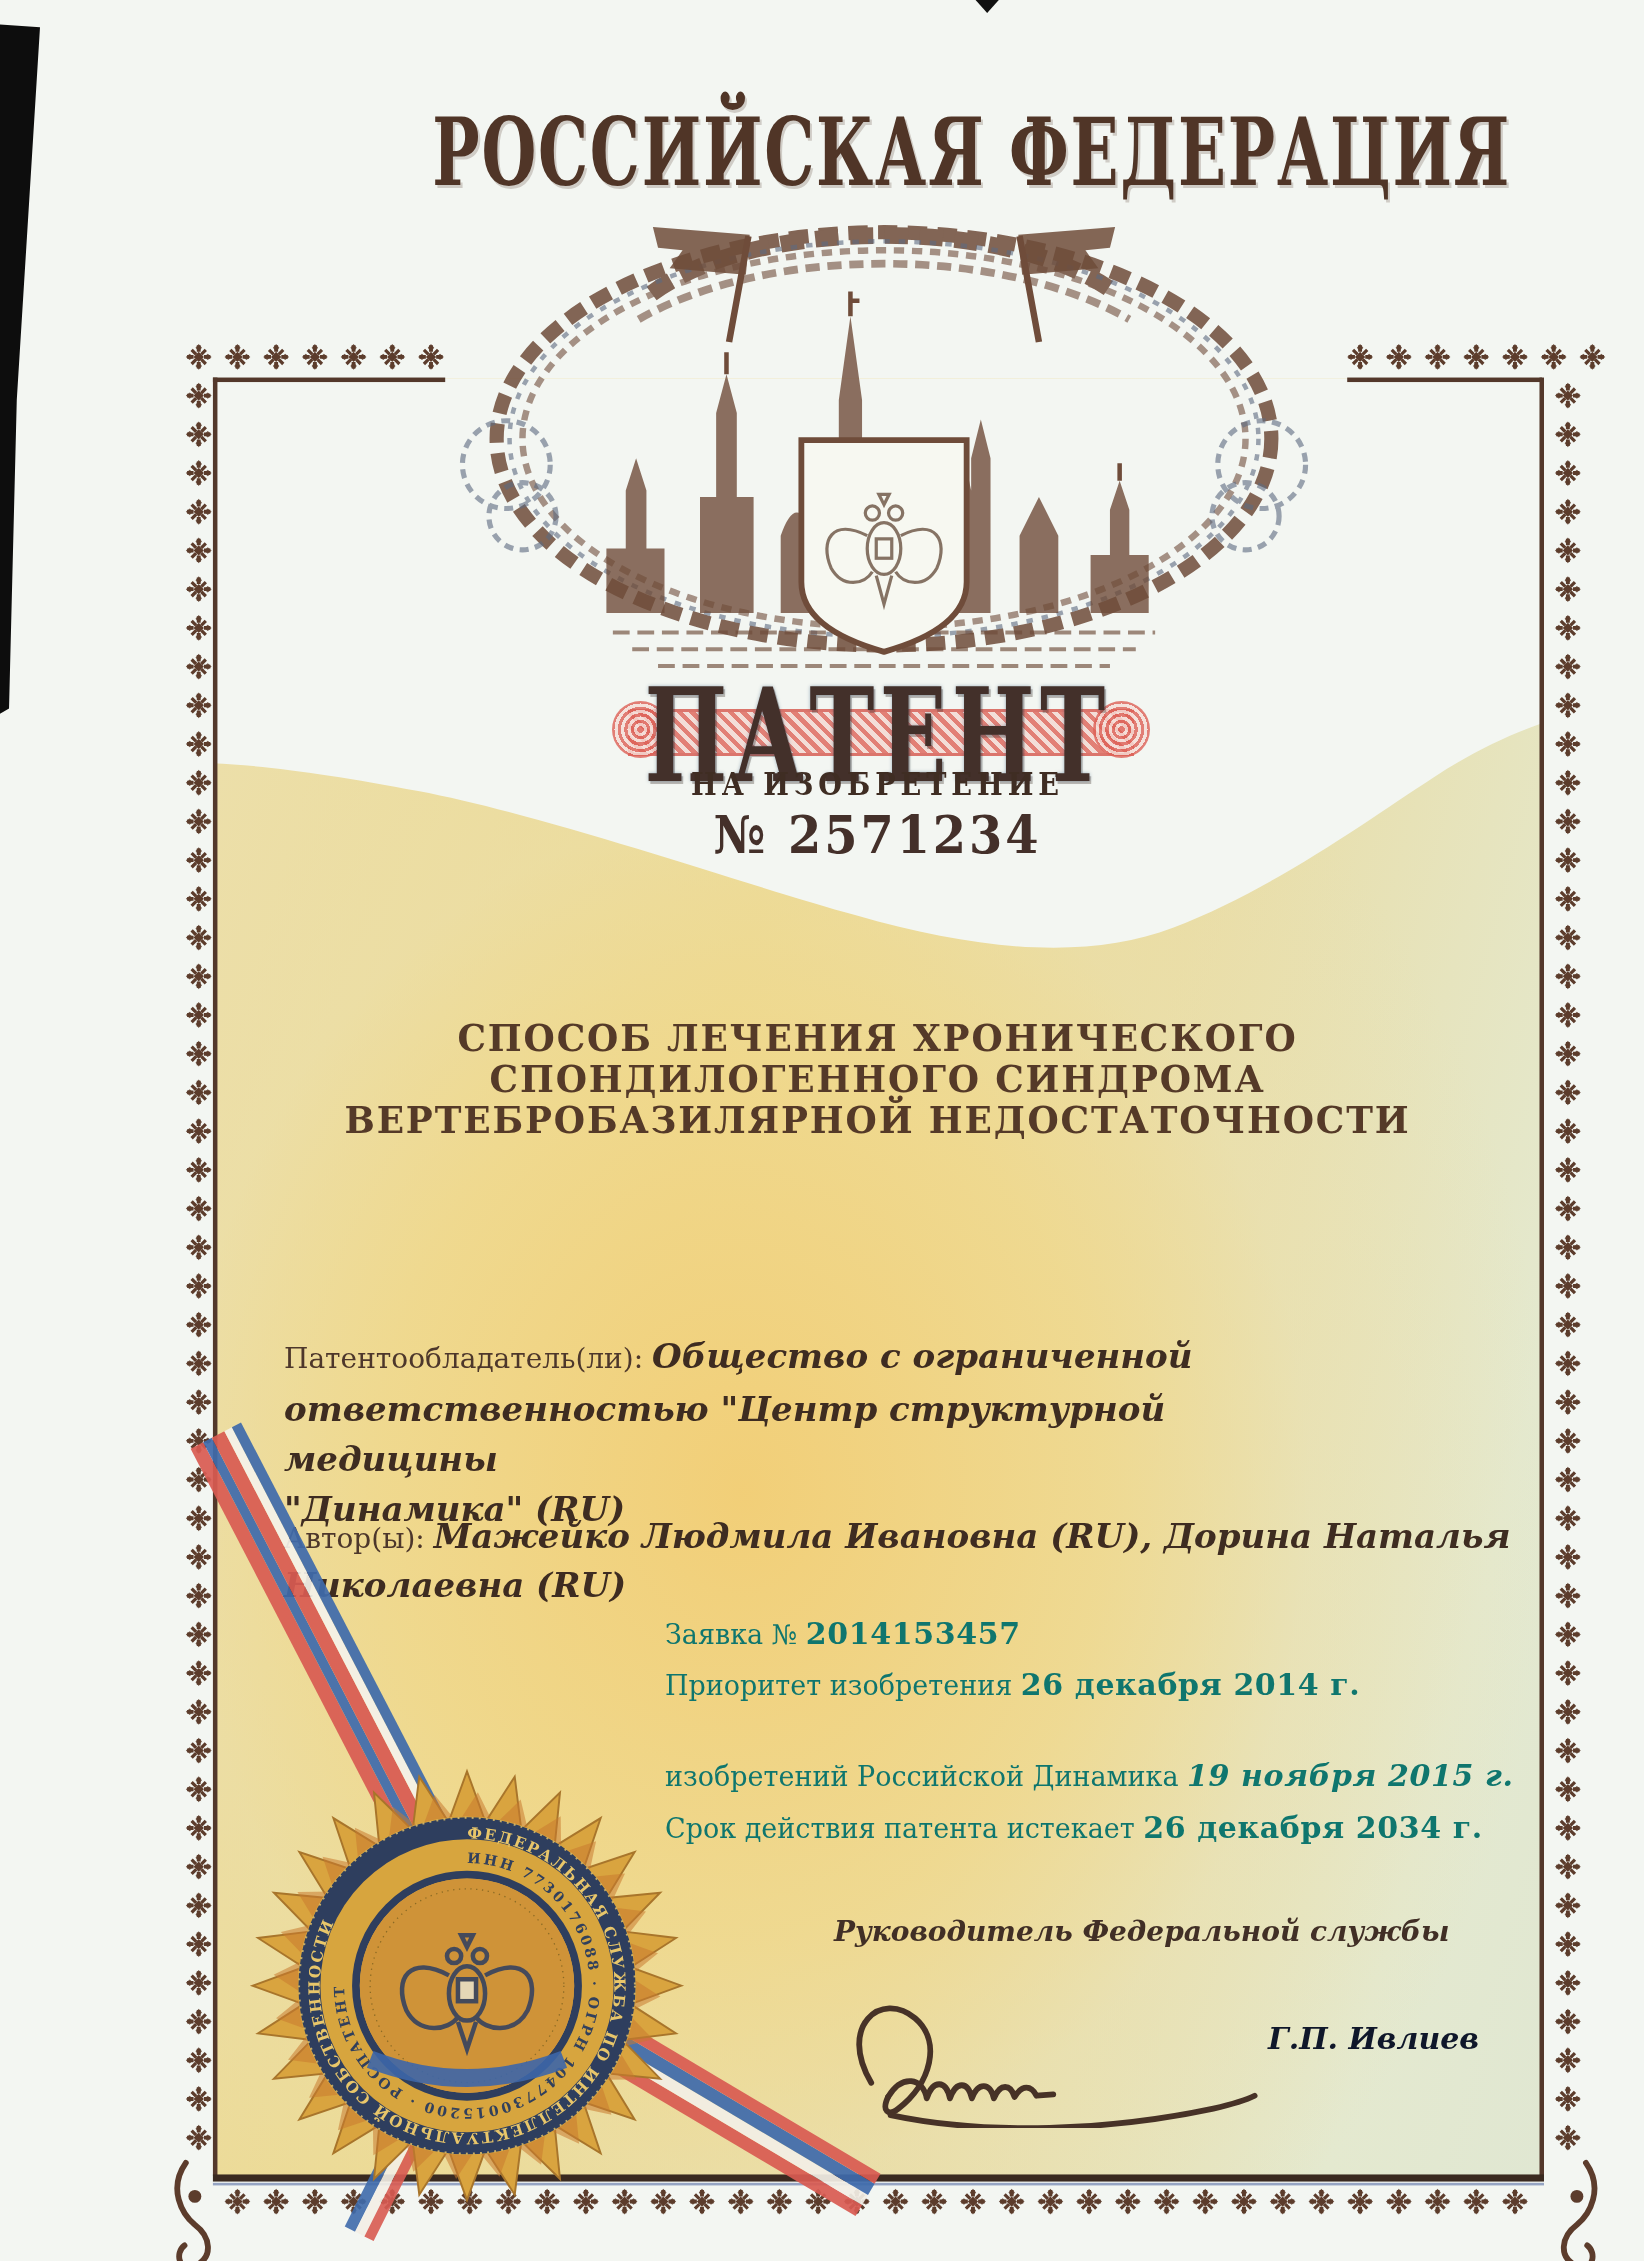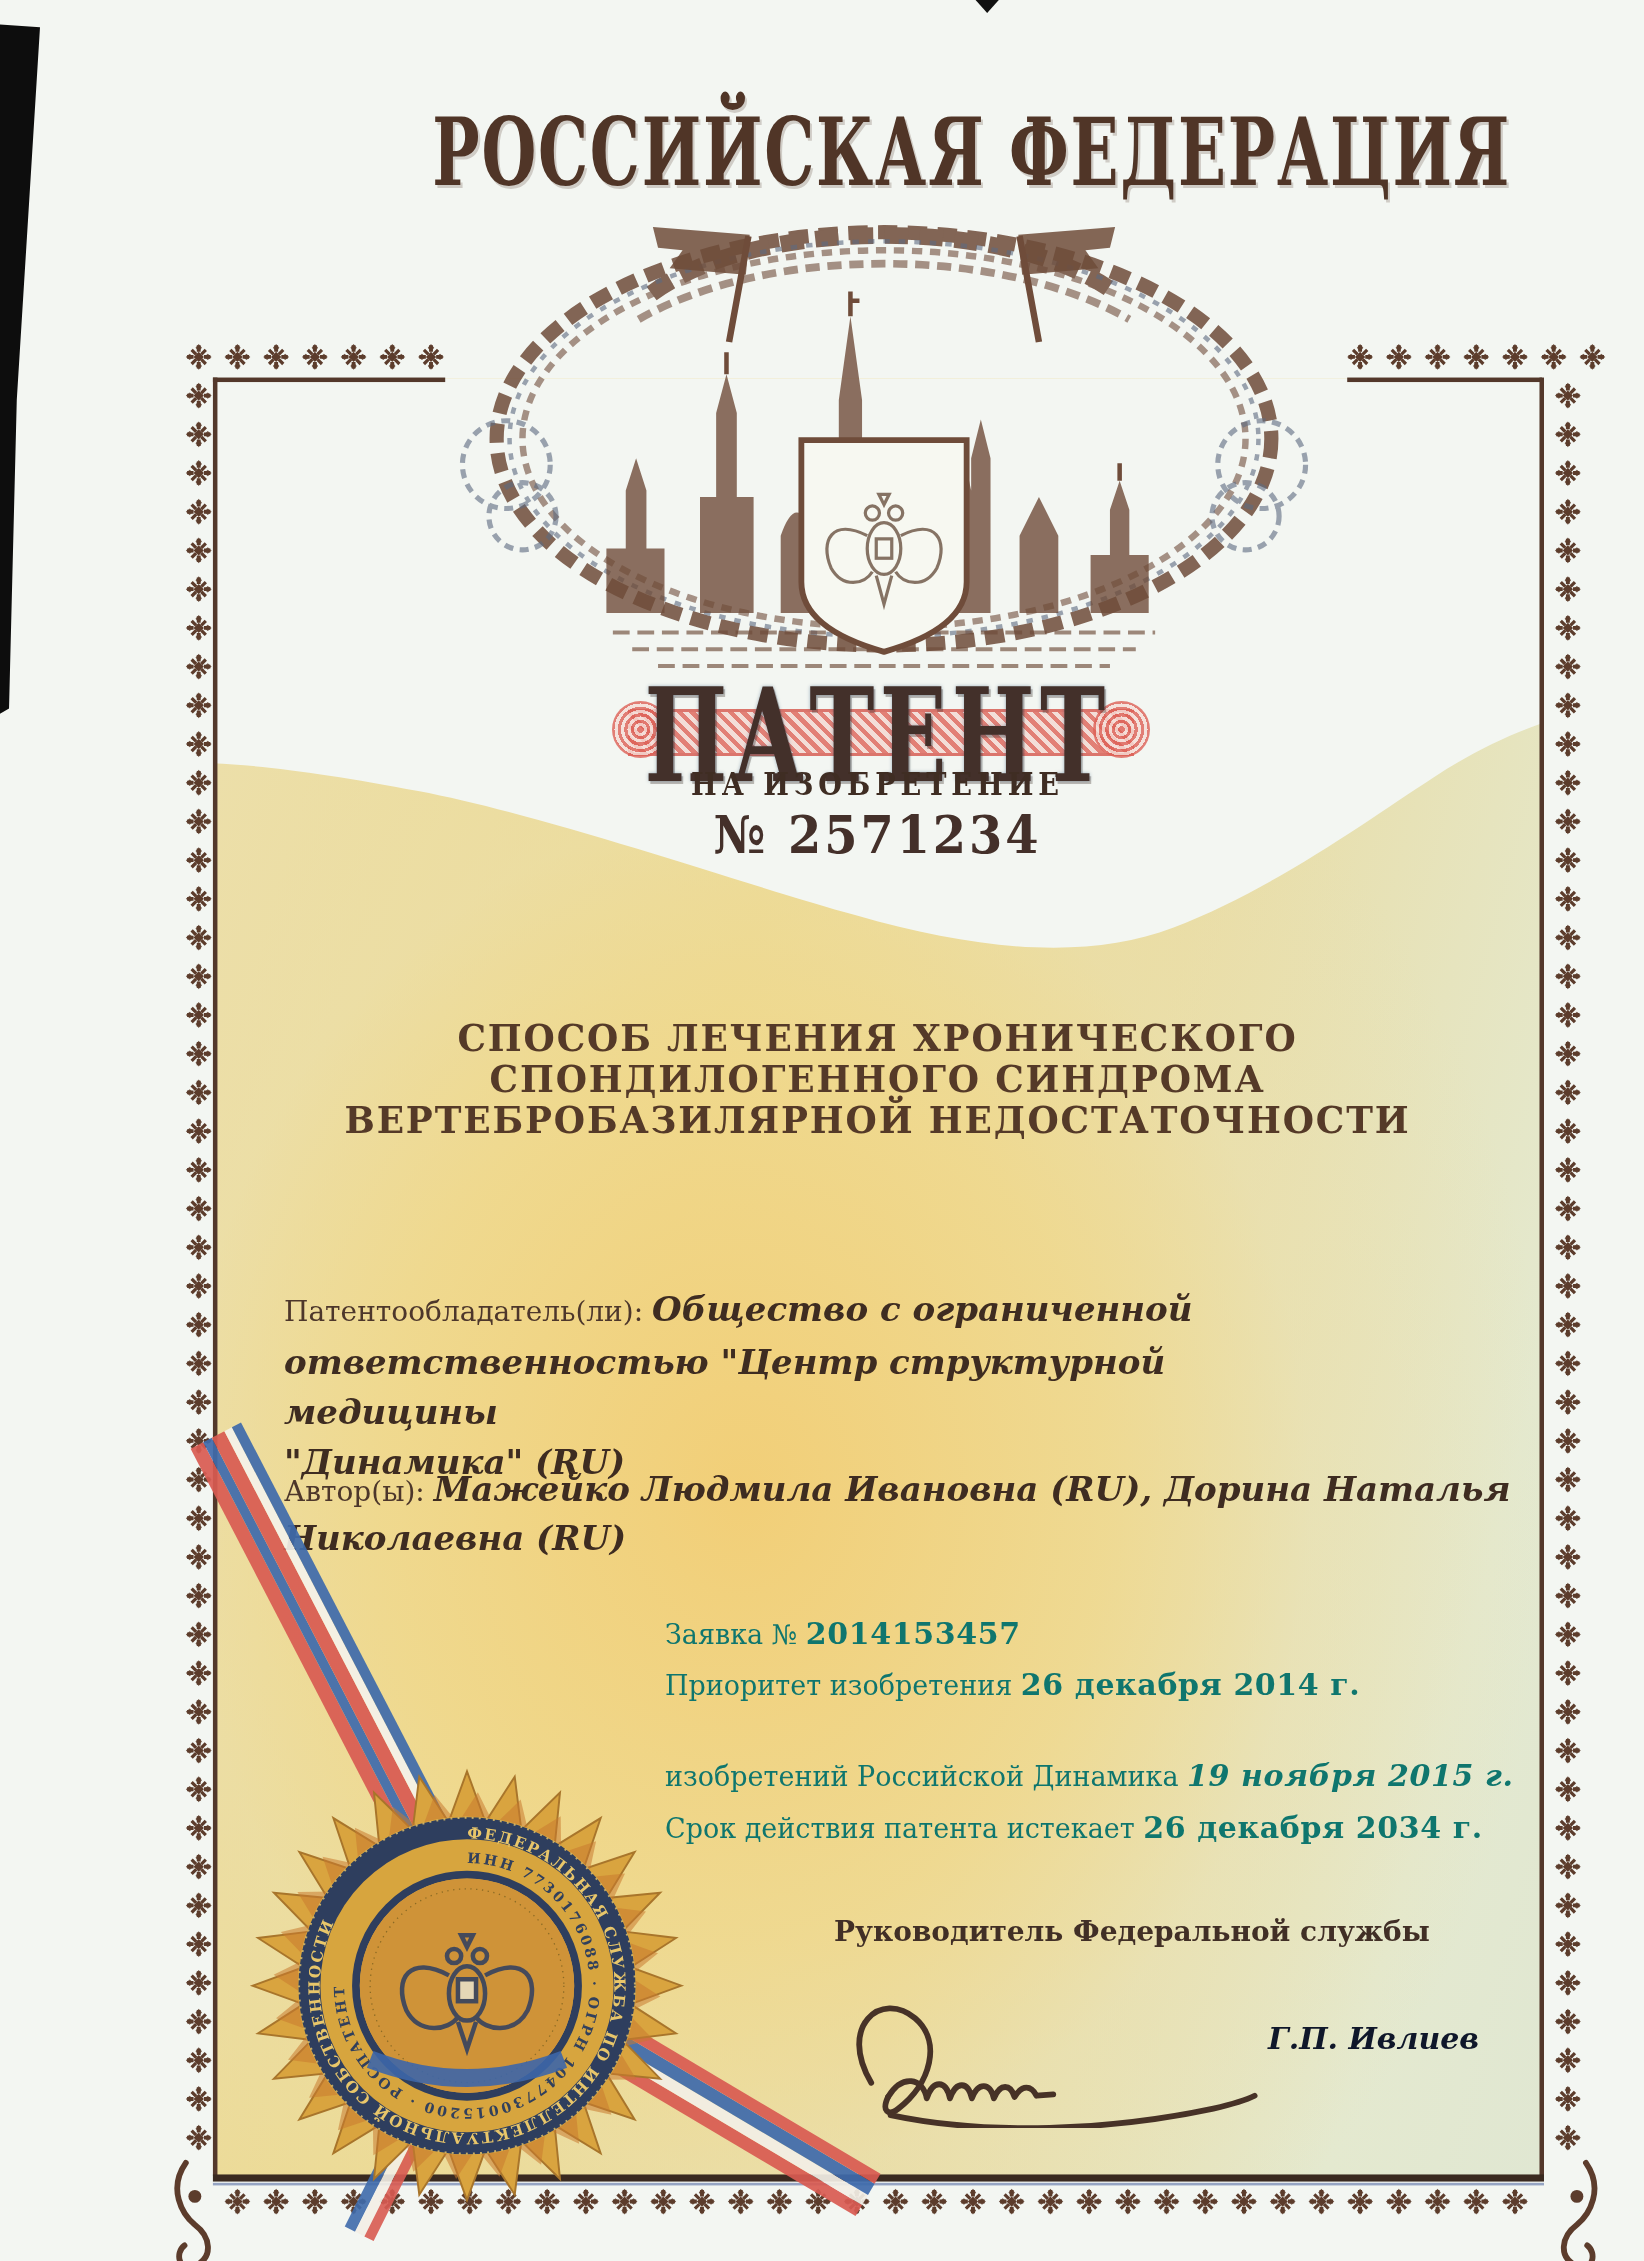--- a/index.html
+++ b/index.html
@@ -25,26 +25,26 @@
            transform:scaleX(.85);transform-origin:center;}
   .number{top:804px;font-size:52px;font-weight:bold;letter-spacing:3.2px;color:#44302a;
            transform:scaleX(.92);transform-origin:center;}
   .invention-title{top:1018px;font-size:37px;font-weight:bold;line-height:41px;letter-spacing:1.9px;
            color:#553a28;transform:scaleX(.97);transform-origin:center;}
   .band{position:absolute;left:628px;top:709px;width:506px;height:41px;
         background:repeating-linear-gradient(45deg,#de6358 0 4.5px,#f4d9d2 4.5px 9px);
         border-top:3.2px solid #d6554b;border-bottom:3.2px solid #d6554b;opacity:.8;}
   .rosette{position:absolute;width:57px;height:57px;border-radius:50%;
         background:repeating-radial-gradient(circle,#dd6056 0 3.2px,#f5ddd7 3.2px 6.5px);opacity:.8;}
-  .body-text{font-size:28px;line-height:50px;color:#4d372b;}
+  .body-text{font-size:28px;line-height:50px;color:#4d372b;margin-top:47px;}
   .val{font-weight:bold;font-style:italic;font-size:34px;color:#3e2c21;}
   .facts{font-size:27px;line-height:31px;color:#0f766e;}
   .facts b{font-size:30px;letter-spacing:0.6px;}
   .fact-it{font-style:italic;}
-  .official{font-size:28px;font-weight:bold;color:#412f26;}
+  .official{font-size:28px;font-weight:bold;font-style:italic;color:#412f26;}
   .name{font-size:30px;font-weight:bold;font-style:italic;color:#0f172a;}
 </style>
 </head>
 <body>
 
 <div class="page">
 
   <div class="panel"></div>
   <svg class="whitecap" width="1329" height="581" viewBox="0 0 2060 900">
     <path d="M0,0 H2060 V535 C2010,552 1958,576 1893,618 C1788,686 1648,790 1488,852

